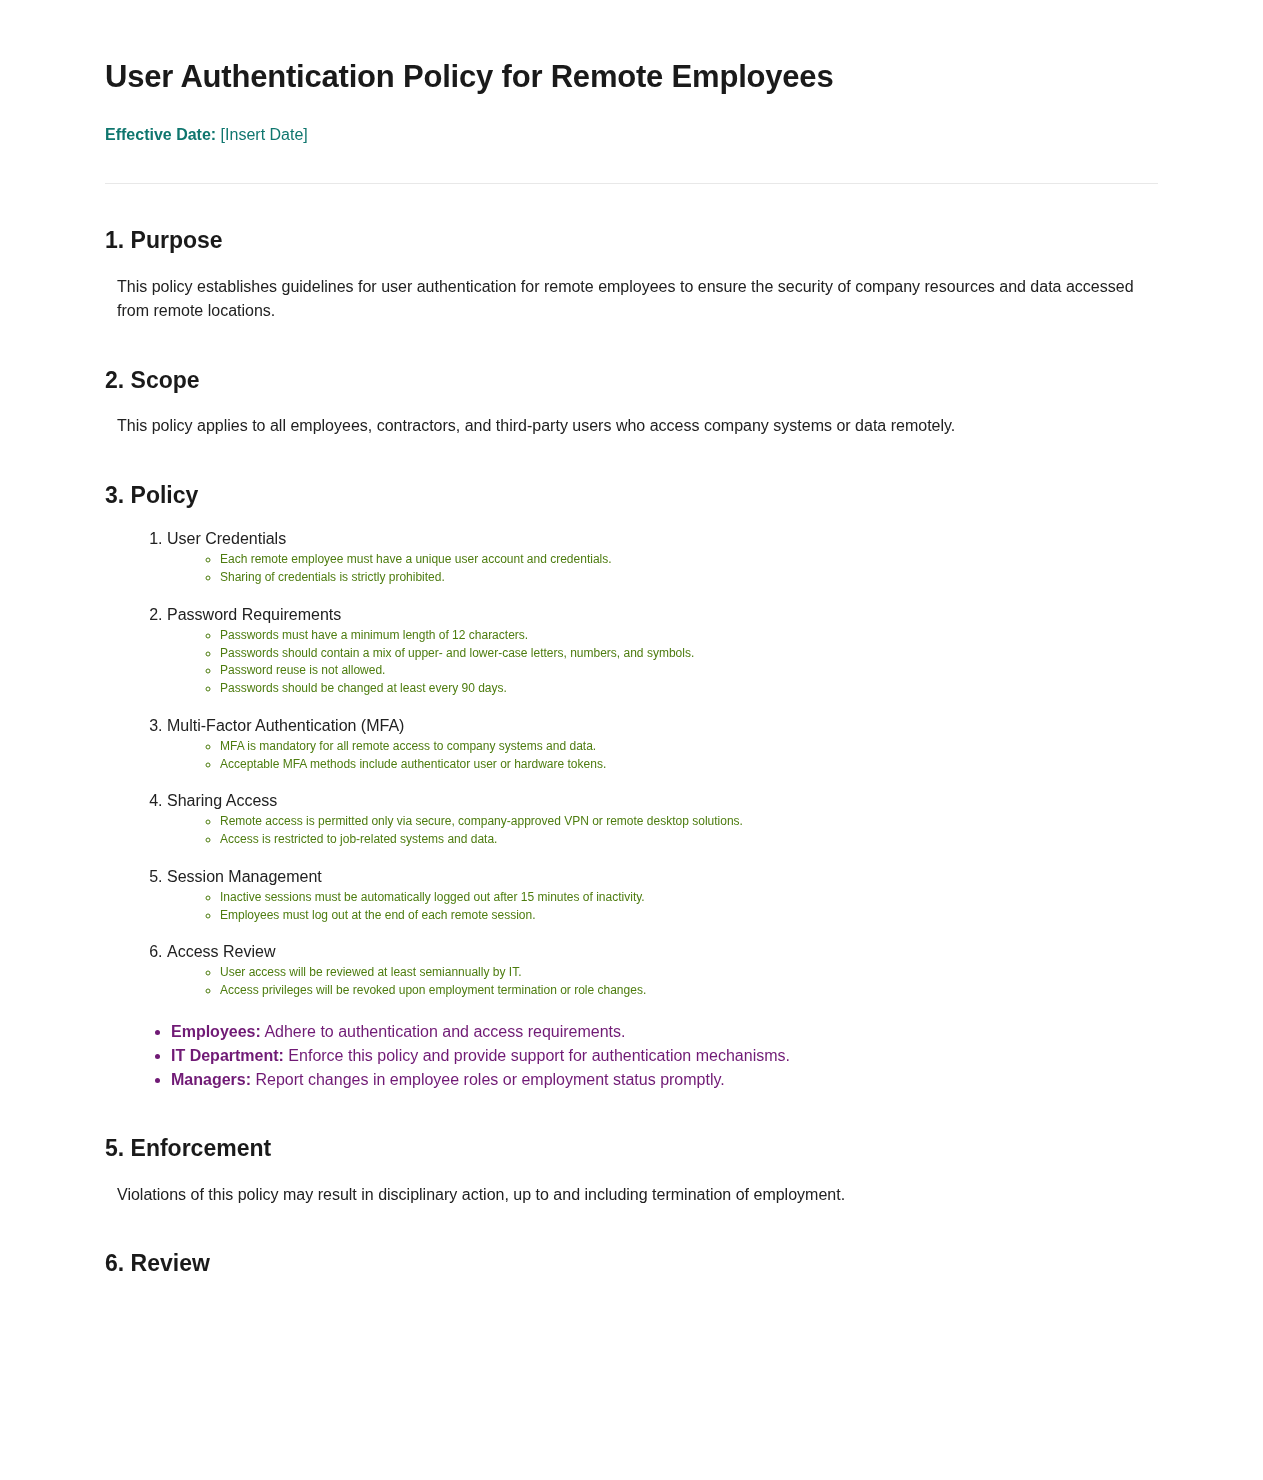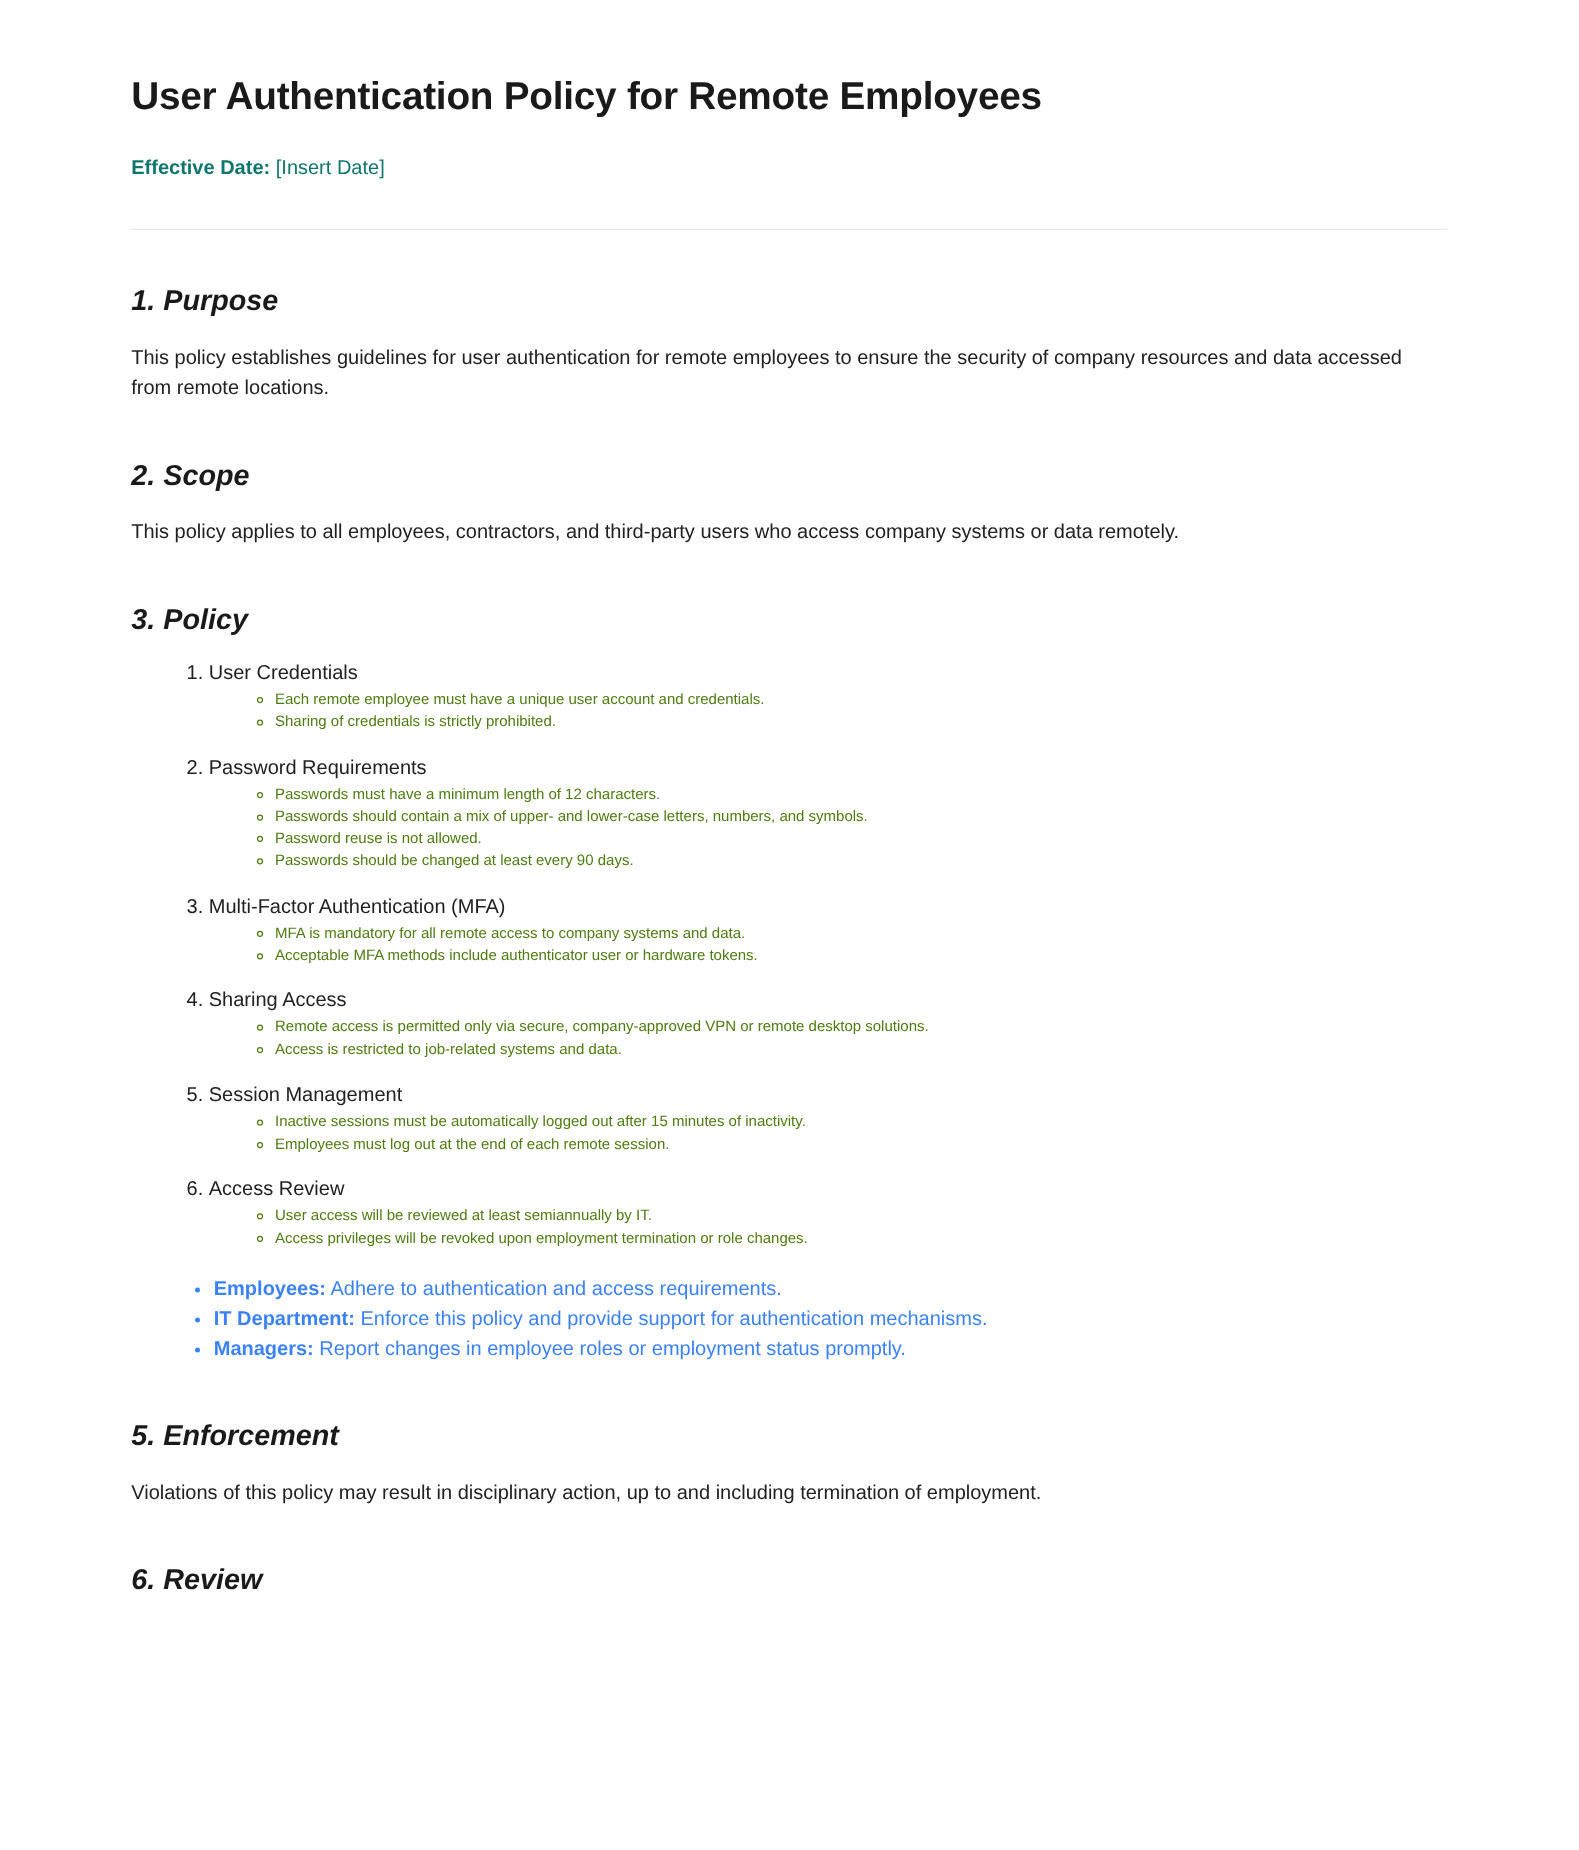--- a/index.html
+++ b/index.html
@@ -43,26 +43,25 @@
     border-top: 1px solid #e8e8e8;
     margin: 36px 0 0 0;
     width: 1053px;
   }
   h2.sec-heading {
     font-size: 23px;
     font-weight: bold;
     line-height: 1.25;
     color: #1a1a1a;
     margin: 42px 0 0 0;
-    font-style: italic;
   }
   p.sec-para {
     font-size: 16px;
     line-height: 1.52;
-    margin: 20px 0 0 0;
+    margin: 20px 0 0 12px;
     color: #212121;
     max-width: 1025px;
   }
   
   ol.policy-list {
     margin: 18px 0 0 0;
     padding-left: 62px;
     list-style-type: decimal;
   }
   ol.policy-list > li {
@@ -89,21 +88,21 @@
   }
   
   ul.roles-list {
     margin: 20px 0 0 0;
     padding-left: 66px;
     list-style-type: disc;
   }
   ul.roles-list > li {
     font-size: 16px;
     line-height: 1.5;
-    color: #3b82f6;
+    color: #701a75;
   }
   ul.roles-list > li .role-name {
     font-weight: bold;
   }
   .sec-block { }
 </style>
 </head>
 <body>
 
 <div class="page">

